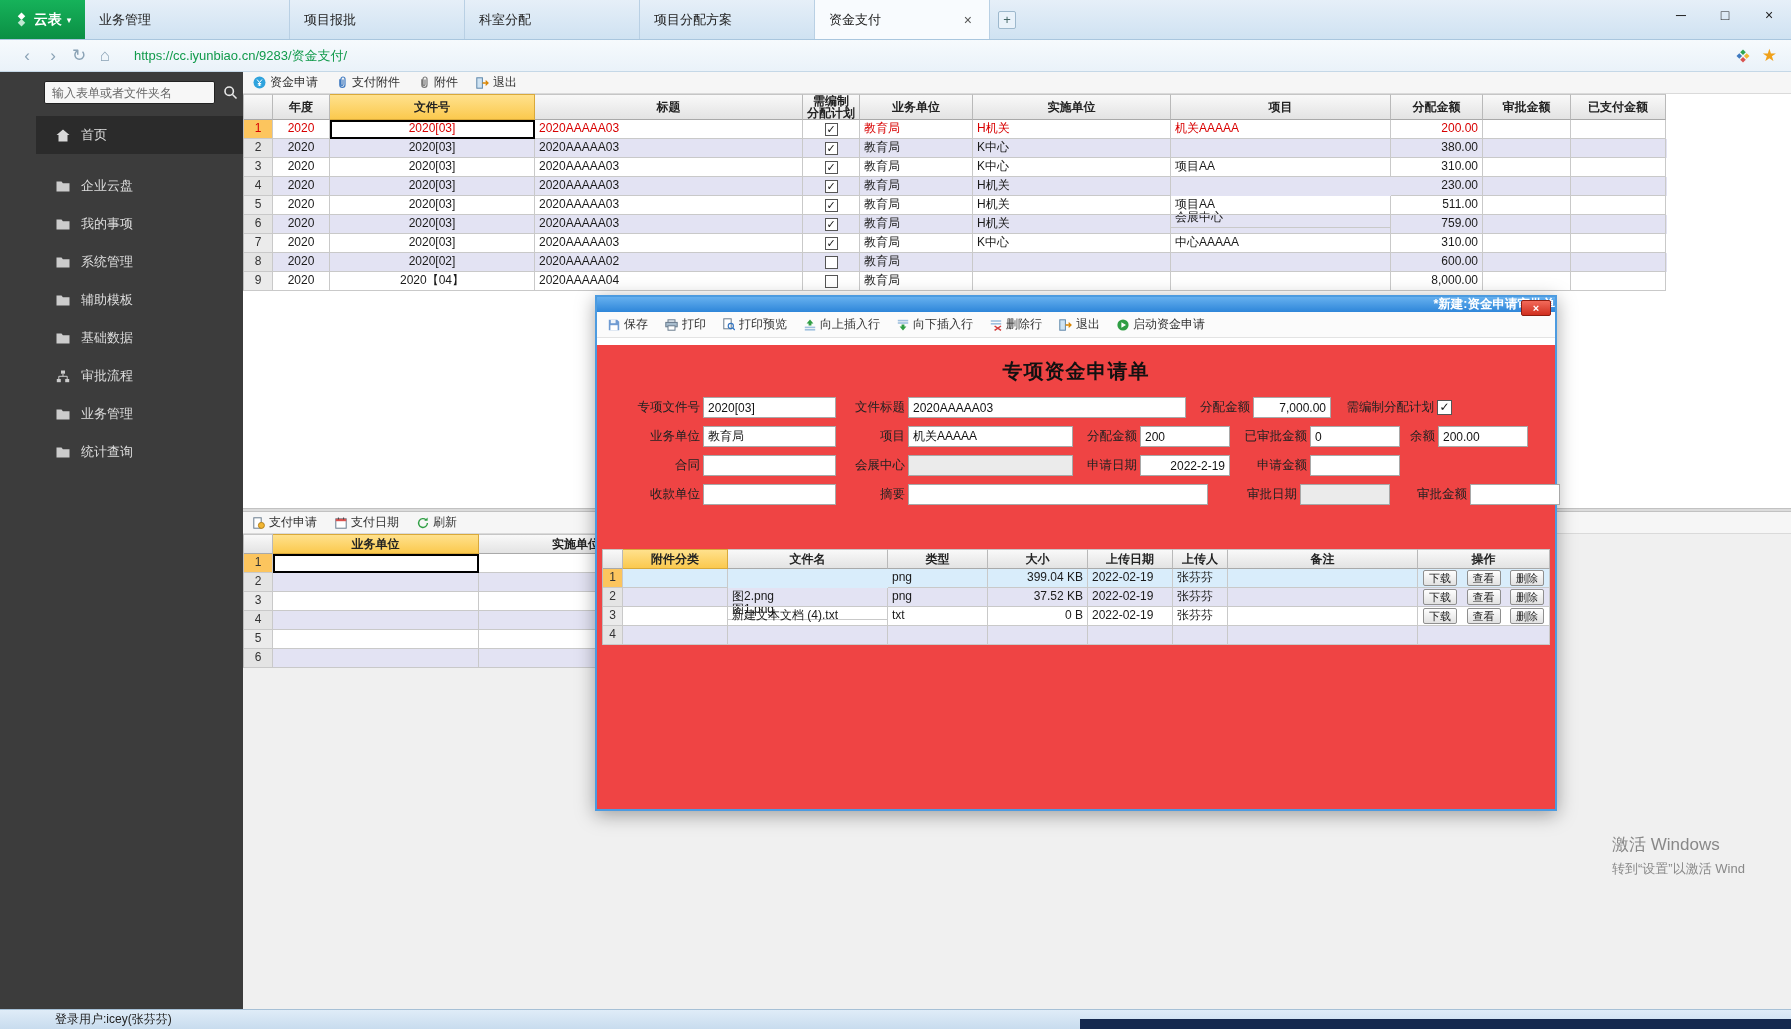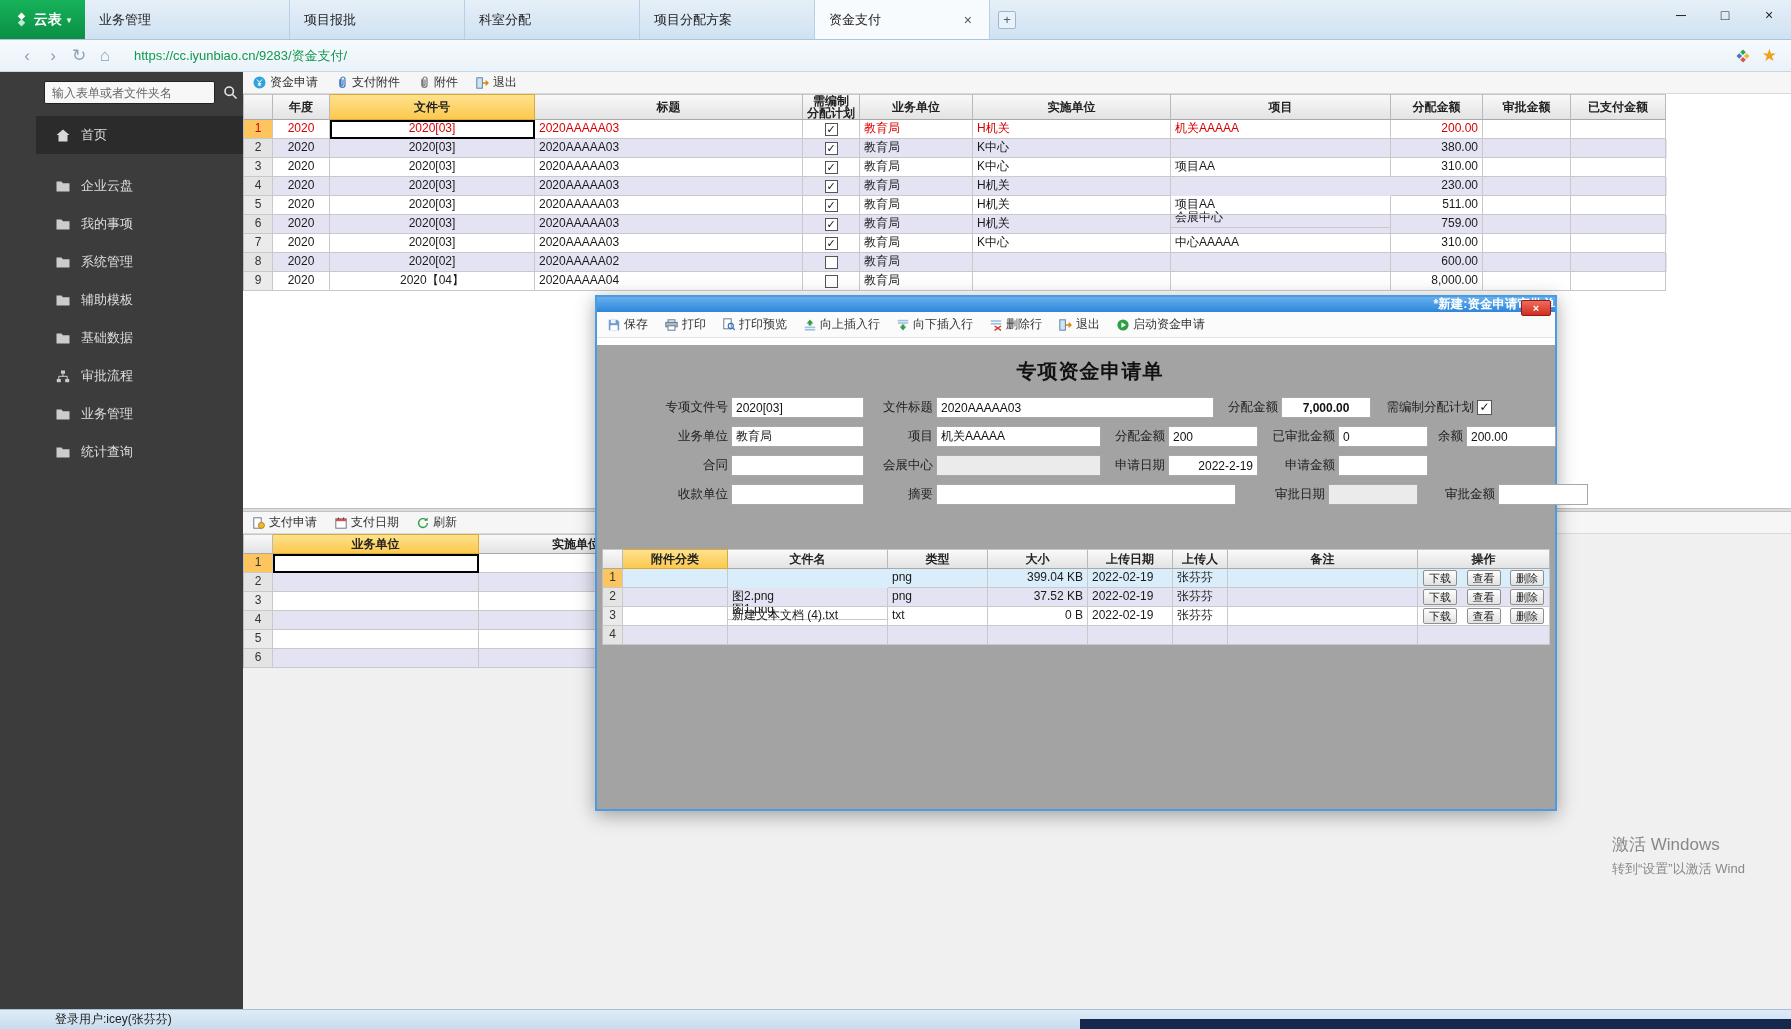--- a/index.html
+++ b/index.html
@@ -72,21 +72,21 @@
   .cb{width:13px;height:13px;border:1px solid #555;background:#fff;display:inline-flex;align-items:center;justify-content:center;font-size:11px;line-height:11px;color:#111;cursor:pointer;}
   .cb.big{width:15px;height:15px;font-size:12px;}
   .cursor{outline:2px solid #000;outline-offset:-2px;}
   .abtn{font-size:11px;height:16px;padding:0 5px;background:linear-gradient(#fefefe,#e2e2e2);border:1px solid #8f8f8f;border-radius:2px;color:#222;font-family:inherit;cursor:pointer;line-height:13px;}
 
   
   #dialog{position:absolute;left:595px;top:295px;width:962px;height:516px;background:#fff;border:2px solid #4c9be0;box-shadow:0 4px 18px rgba(0,0,0,.35);}
   #dlg-title{height:15px;background:linear-gradient(#66b0ef,#2e86d9);color:#fff;font-size:12.5px;display:flex;align-items:center;justify-content:flex-end;position:relative;font-weight:bold;}
   #dlg-close{position:absolute;right:4px;top:3px;width:30px;height:16px;background:linear-gradient(#f26a5a,#d02f1f);border:1px solid #8e1d10;border-radius:2px;color:#fff;font-size:11px;display:flex;align-items:center;justify-content:center;cursor:pointer;}
   #dialog-toolbar{height:26px;background:#fbfbfb;border-bottom:1px solid #e3e3e3;display:flex;align-items:center;gap:17px;padding:0 11px;font-size:12px;color:#333;}
-  #dlg-content{position:absolute;left:0;top:48px;right:0;bottom:0;background:#a3a3a3;padding-left:28px;}
+  #dlg-content{position:absolute;left:0;top:48px;right:0;bottom:0;background:#ef4444;}
   #form-title{text-align:center;margin-top:13px;font-size:20px;font-weight:bold;color:#111;letter-spacing:1px;}
   #dlg-form{margin-top:12px;}
   .f-row{display:flex;align-items:center;height:21px;margin-bottom:8px;padding-left:31px;}
   .f-field{display:flex;align-items:center;margin-left:7px;}
   .f-field:first-child{margin-left:0;}
   .f-label{display:inline-block;text-align:right;font-size:12.5px;color:#222;margin-right:3px;white-space:nowrap;flex:none;}
   .f-input{height:21px;border:1px solid #a8a8a8;font-size:12px;padding:0 4px;color:#111;font-family:inherit;background:#fff;}
   .f-input.dis{background:#ebebeb;}
   #attach-grid{position:absolute;left:5px;top:204px;width:948px;}
 </style>
@@ -596,21 +596,21 @@
           <span class="f-field">
             <label class="f-label" style="width: 72px;">专项文件号</label>
             <input class="f-input" value="2020[03]" style="width: 133px;">
           </span>
           <span class="f-field">
             <label class="f-label" style="width: 62px;">文件标题</label>
             <input class="f-input" value="2020AAAAA03" style="width: 278px;">
           </span>
           <span class="f-field">
             <label class="f-label" style="width: 57px;">分配金额</label>
-            <input class="f-input" value="7,000.00" style="width: 90px; text-align: center; font-weight: bold;">
+            <input class="f-input" value="7,000.00" style="width: 78px; text-align: right;">
           </span>
           <span class="f-field">
             <label class="f-label" style="width: 96px;">需编制分配计划</label>
             <span class="cb big on">✓</span>
           </span>
         </div>
         <div class="f-row">
           <span class="f-field">
             <label class="f-label" style="width: 72px;">业务单位</label>
             <input class="f-input" value="教育局" style="width: 133px;">

